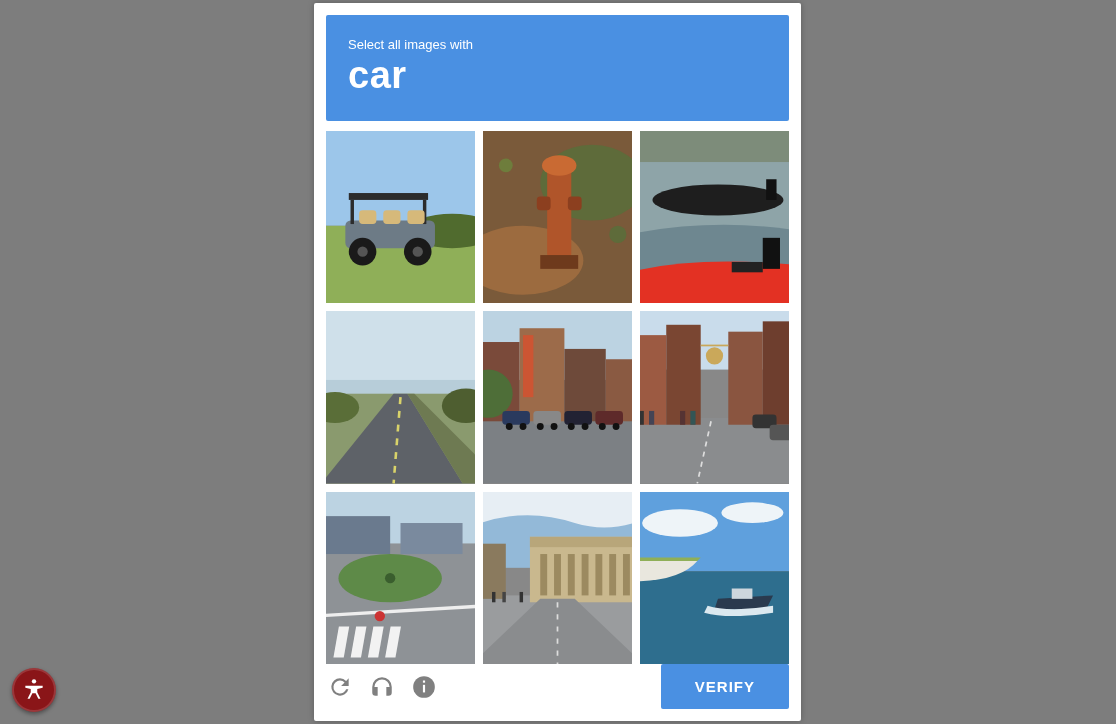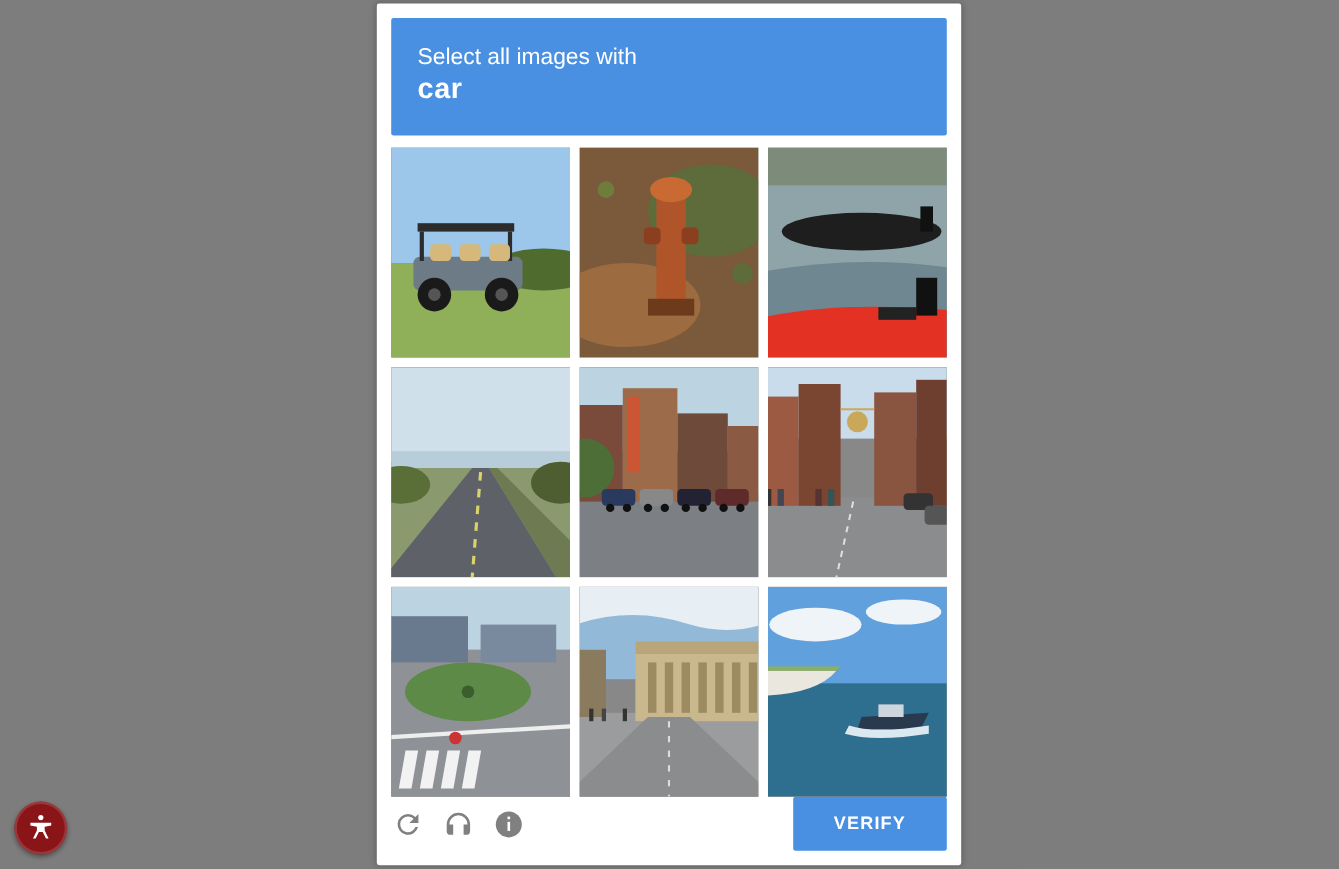--- a/index.html
+++ b/index.html
@@ -14,22 +14,22 @@
     box-sizing:border-box;
     display:flex;
     flex-direction:column;
   }
   .header{
     background:#4a90e2;
     color:#fff;
     padding:22px 22px 24px 22px;
     border-radius:2px;
   }
-  .header .line1{font-size:19px;font-weight:400;}
-  .header .line2{font-size:24px;font-weight:900;letter-spacing:.5px;margin-top:2px;}
+  .header .line1{font-size:13px;font-weight:400;}
+  .header .line2{font-size:38px;font-weight:900;letter-spacing:.5px;margin-top:2px;}
   .grid{
     display:grid;
     grid-template-columns:repeat(3,1fr);
     grid-template-rows:repeat(3,1fr);
     gap:8px;
     margin-top:10px;
     flex:1 1 auto;
     min-height:0;
   }
   .tile{

